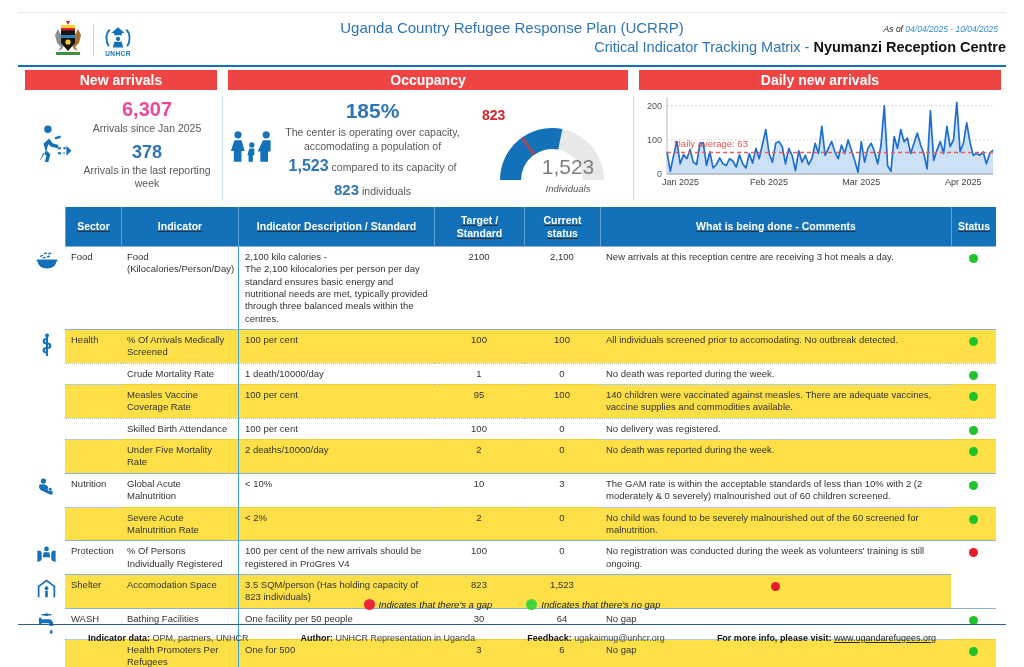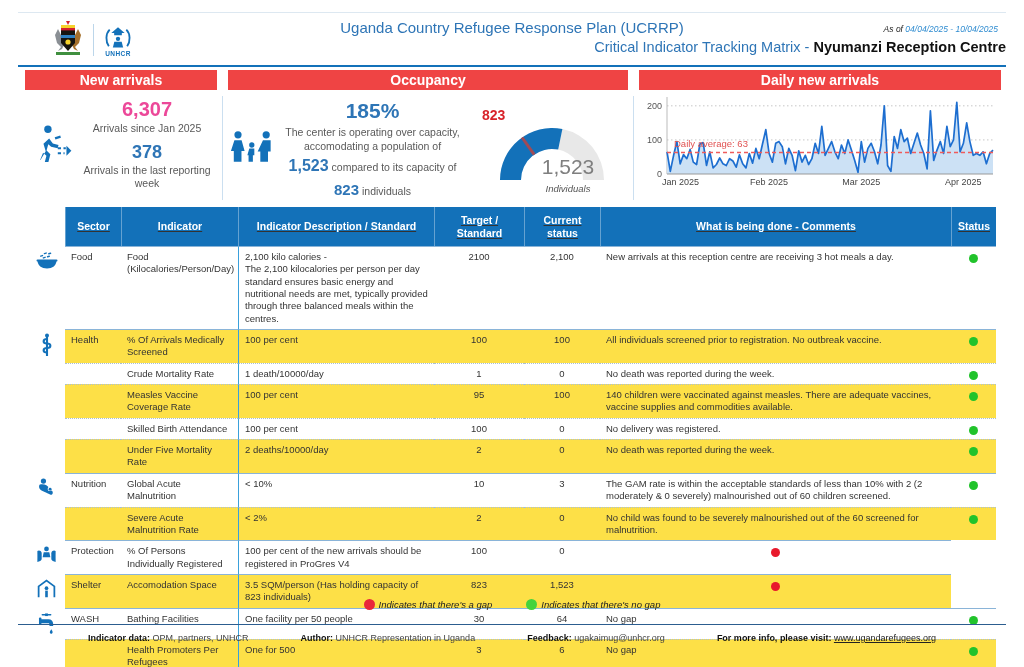--- a/index.html
+++ b/index.html
@@ -261,21 +261,21 @@
                 <path d="M9 6 c-4.5 0 -4.5 4.5 0 4.5 s4.5 4.5 0 4.5 -4.5 4.5 0 4.5"></path>
               </g>
               <circle cx="9" cy="2.6" r="2" fill="#1371b9"></circle>
             </svg>
           </div>
           <div class="c-sector">Health</div>
           <div class="c-ind" style="white-space: pre-line;">% Of Arrivals Medically Screened</div>
           <div class="c-desc">100 per cent</div>
           <div class="c-target">100</div>
           <div class="c-current">100</div>
-          <div class="c-comments">All individuals screened prior to registration. No outbreak vaccine.</div>
+          <div class="c-comments">All individuals screened prior to accomodating. No outbreak detected.</div>
           <div class="c-status">
             <span class="dot green" style="margin-top: 3px;"></span>
           </div>
         </div>
         <div class="t-row body sub-row">
           <div class="t-gutter"></div>
           <div class="c-sector"></div>
           <div class="c-ind" style="white-space: pre-line;">Crude Mortality Rate</div>
           <div class="c-desc">1 death/10000/day</div>
           <div class="c-target">1</div>
@@ -363,20 +363,21 @@
                 <path d="M3.2 7.5 c2 0 3.3 1.5 3.3 3.4 v6 c0 1.1 -.7 2 -1.7 2.4 L1.6 20.5 V8.1 Z"></path>
                 <path d="M20.8 7.5 c-2 0 -3.3 1.5 -3.3 3.4 v6 c0 1.1 .7 2 1.7 2.4 l3.2 1.2 V8.1 Z"></path>
               </g>
             </svg>
           </div>
           <div class="c-sector">Protection</div>
           <div class="c-ind" style="white-space: pre-line;">% Of Persons Individually Registered</div>
           <div class="c-desc">100 per cent of the new arrivals should be registered in ProGres V4</div>
           <div class="c-target">100</div>
           <div class="c-current">0</div>
+          <div class="c-comments">No registration was conducted during the week as volunteers' training is still ongoing.</div>
           <div class="c-status">
             <span class="dot red" style="margin-top: 3px;"></span>
           </div>
         </div>
         <div class="t-row body alt group-start">
           <div class="t-gutter">
             <svg width="21" height="21" viewBox="0 0 24 24">
               <g fill="none" stroke="#1371b9" stroke-width="2">
                 <path d="M3 22 V9.6 L12 3 l9 6.6 V22"></path>
               </g>

